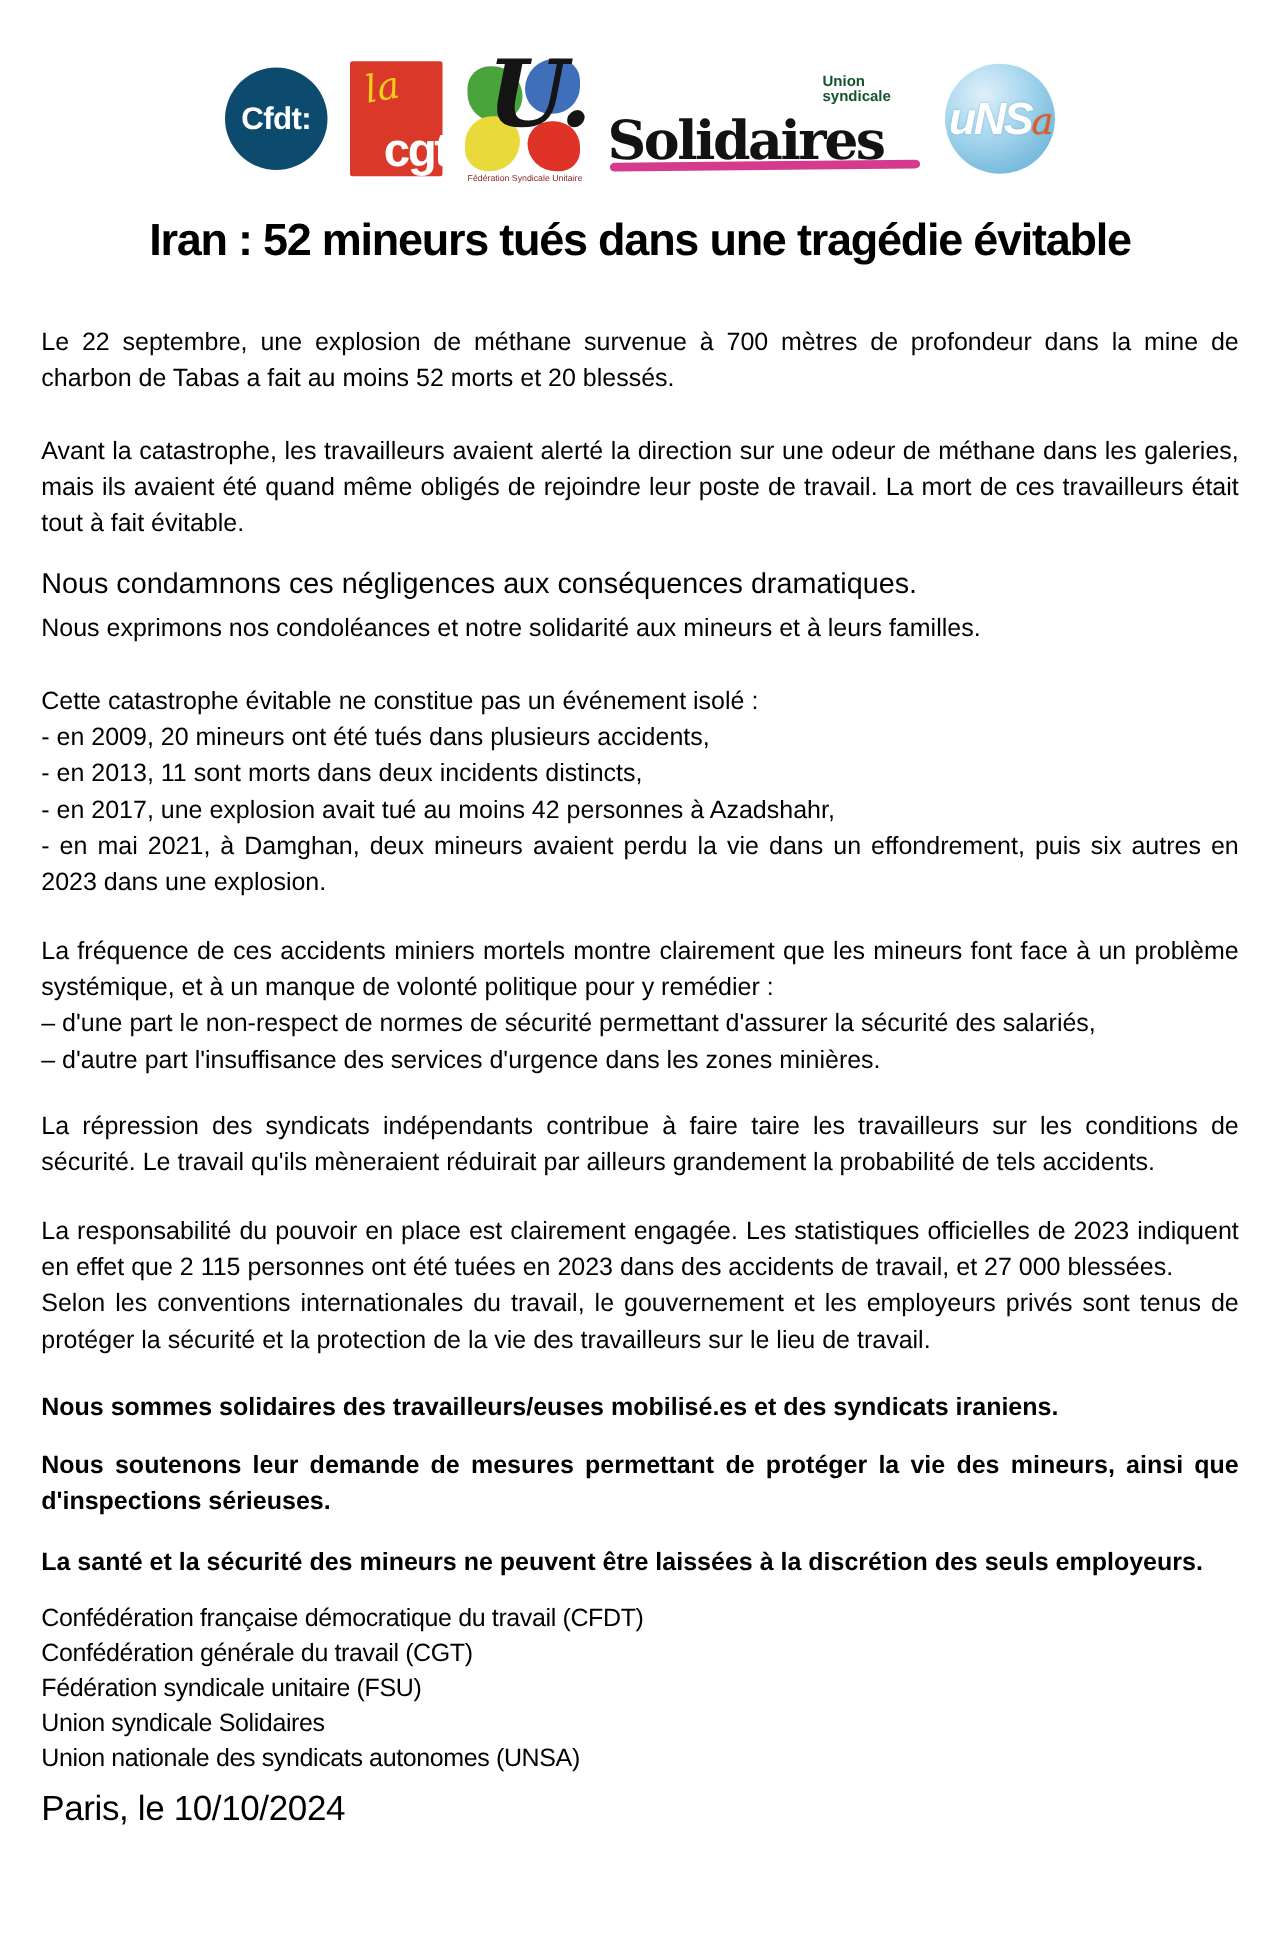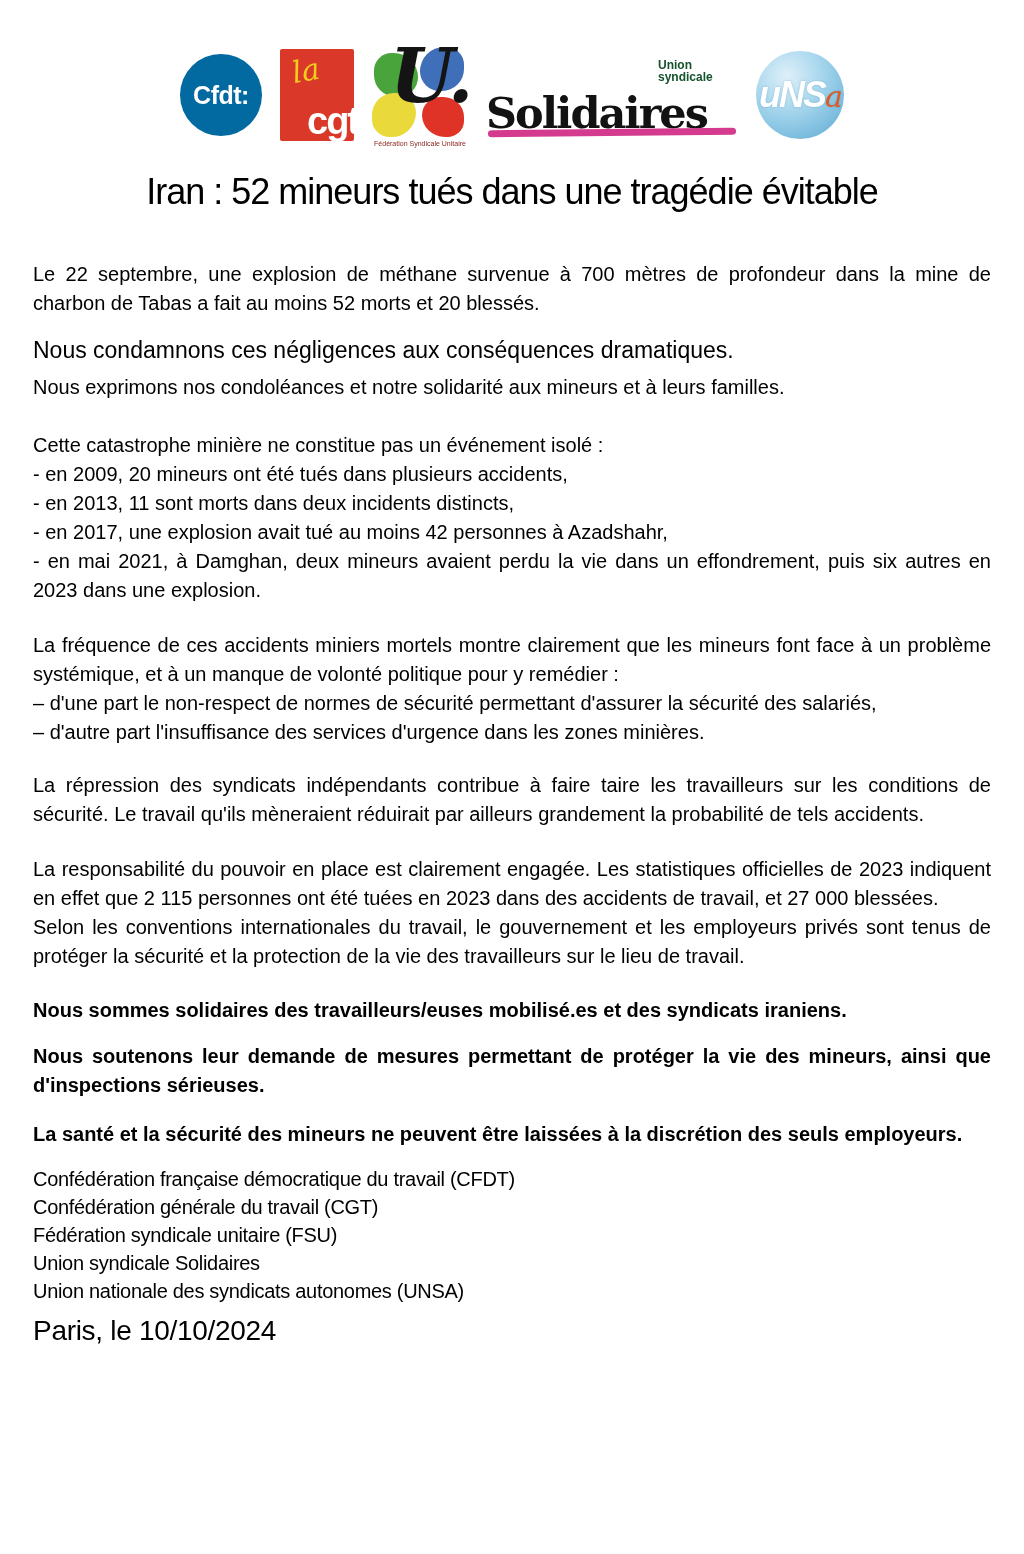--- a/index.html
+++ b/index.html
@@ -2,21 +2,21 @@
 <html lang="fr"><head>
 <meta charset="utf-8">
 <style>
   html, body { margin: 0; padding: 0; background: #ffffff; }
   body { width: 1024px; font-family: "Liberation Sans", sans-serif; color: #000; }
   .page { width: 1024px; height: 1554px; padding: 0 33px; box-sizing: border-box; overflow: hidden; background: #fff; }
 
   
   .logos { margin-top: 44px; height: 102px; display: flex; align-items: center; justify-content: center; gap: 18px; }
 
-  .logo-cfdt { width: 82px; height: 82px; border-radius: 50%; background: #0369a1; display: flex; align-items: center; justify-content: center; flex: 0 0 auto; }
+  .logo-cfdt { width: 82px; height: 82px; border-radius: 50%; background: #0c4a6e; display: flex; align-items: center; justify-content: center; flex: 0 0 auto; }
   .logo-cfdt .t { color: #fff; font-weight: bold; font-size: 25px; letter-spacing: -0.5px; }
 
   .logo-cgt { width: 74px; height: 92px; background: #da392a; position: relative; border-radius: 2px; flex: 0 0 auto; }
   .logo-cgt .la { position: absolute; top: 4px; left: 12px; font-family: "DejaVu Serif", serif; font-style: italic; font-size: 30px; color: #f0cd1c; transform: rotate(-10deg); }
   .logo-cgt .cgt { position: absolute; bottom: -2px; left: 0; right: 0; text-align: center; color: #fff; font-weight: bold; font-size: 38px; letter-spacing: -2px; padding-left: 27px; }
 
   .logo-fsu { width: 96px; height: 100px; position: relative; flex: 0 0 auto; }
   .logo-fsu .blob { position: absolute; width: 44px; height: 44px; }
   .logo-fsu .b-green  { left: 2px;  top: 8px;  background: #4aa43c; border-radius: 40% 55% 45% 50%; }
   .logo-fsu .b-blue   { left: 48px; top: 2px;  background: #3f6fb8; border-radius: 55% 40% 50% 45%; }
@@ -28,21 +28,21 @@
   .logo-solidaires { position: relative; width: 252px; height: 88px; flex: 0 0 auto; }
   .logo-solidaires .top { position: absolute; top: 8px; right: 6px; font-size: 12px; font-weight: bold; line-height: 12px; color: #14532d; text-align: left; width: 74px; }
   .logo-solidaires .main { position: absolute; left: 0; bottom: 1px; font-family: "DejaVu Serif", serif; font-weight: bold; font-size: 43px; letter-spacing: -2px; color: #121212; white-space: nowrap; }
   .logo-solidaires .line { position: absolute; left: 2px; right: 2px; bottom: 3px; height: 7px; background: #d43b8f; border-radius: 4px / 3px; transform: rotate(-0.6deg); }
 
   .logo-unsa { width: 88px; height: 88px; border-radius: 50%; background: radial-gradient(circle at 35% 28%, #dff0f9 0%, #a8d7ee 40%, #6db4d8 85%, #5ca4cc 100%); display: flex; align-items: center; justify-content: center; flex: 0 0 auto; }
   .logo-unsa .t { color: #fff; font-weight: bold; font-style: italic; font-size: 36px; letter-spacing: -2px; text-shadow: 0 0 2px rgba(90,150,180,.6); }
   .logo-unsa .a { color: #de5a21; font-family: "DejaVu Serif", serif; font-size: 30px; font-style: italic; font-weight: normal; }
 
   
-  h1.title { margin: 24px 0 0; text-align: center; font-size: 36px; line-height: 44px; font-weight: normal; letter-spacing: -1px; color: #000; }
+  h1.title { margin: 24px 0 0; text-align: center; font-size: 36px; line-height: 44px; font-weight: bold; letter-spacing: -1px; color: #000; }
 
   
   .para { font-size: 20px; line-height: 29px; text-align: justify; margin: 29px 0 0; }
   .para p { margin: 0; }
   .p1 { margin-top: 46px; }
   .heading { font-size: 23px; line-height: 30px; margin-top: 17px; text-align: left; }
   .p3 { margin-top: 8px; text-align: left; }
   .incidents { margin-top: 29px; }
   .frequency { margin-top: 26px; }
   .p6 { margin-top: 24px; }
@@ -87,27 +87,28 @@
     </div>
     <div class="logo-unsa">
       <span class="t"><span>uNS</span><span class="a">a</span></span>
     </div>
   </div>
 
   <h1 class="title">Iran : 52 mineurs tués dans une tragédie évitable</h1>
 
   <p class="para p1">Le 22 septembre, une explosion de méthane survenue à 700 mètres de profondeur dans la mine de charbon de Tabas a fait au moins 52 morts et 20 blessés.</p>
 
+  <p class="para">Avant la catastrophe, les travailleurs avaient alerté la direction sur une odeur de méthane dans les galeries, mais ils avaient été quand même obligés de rejoindre leur poste de travail. La mort de ces travailleurs était tout à fait évitable.</p>
 
   <p class="para heading">Nous condamnons ces négligences aux conséquences dramatiques.</p>
 
   <p class="para p3">Nous exprimons nos condoléances et notre solidarité aux mineurs et à leurs familles.</p>
 
   <div class="para incidents">
-    <p>Cette catastrophe minière ne constitue pas un événement isolé :</p>
+    <p>Cette catastrophe évitable ne constitue pas un événement isolé :</p>
     <p>- en 2009, 20 mineurs ont été tués dans plusieurs accidents,</p>
     <p>- en 2013, 11 sont morts dans deux incidents distincts,</p>
     <p>- en 2017, une explosion avait tué au moins 42 personnes à Azadshahr,</p>
     <p>- en mai 2021, à Damghan, deux mineurs avaient perdu la vie dans un effondrement, puis six autres en 2023 dans une explosion.</p>
   </div>
 
   <div class="para frequency">
     <p>La fréquence de ces accidents miniers mortels montre clairement que les mineurs font face à un problème systémique, et à un manque de volonté politique pour y remédier :</p>
     <p>– d'une part le non-respect de normes de sécurité permettant d'assurer la sécurité des salariés,</p>
     <p>– d'autre part l'insuffisance des services d'urgence dans les zones minières.</p>

